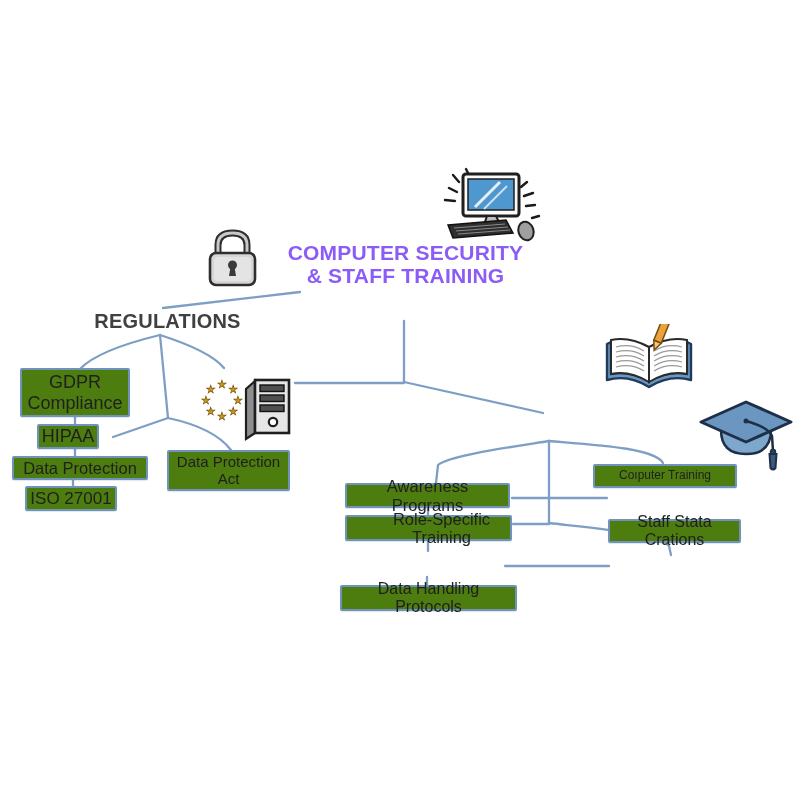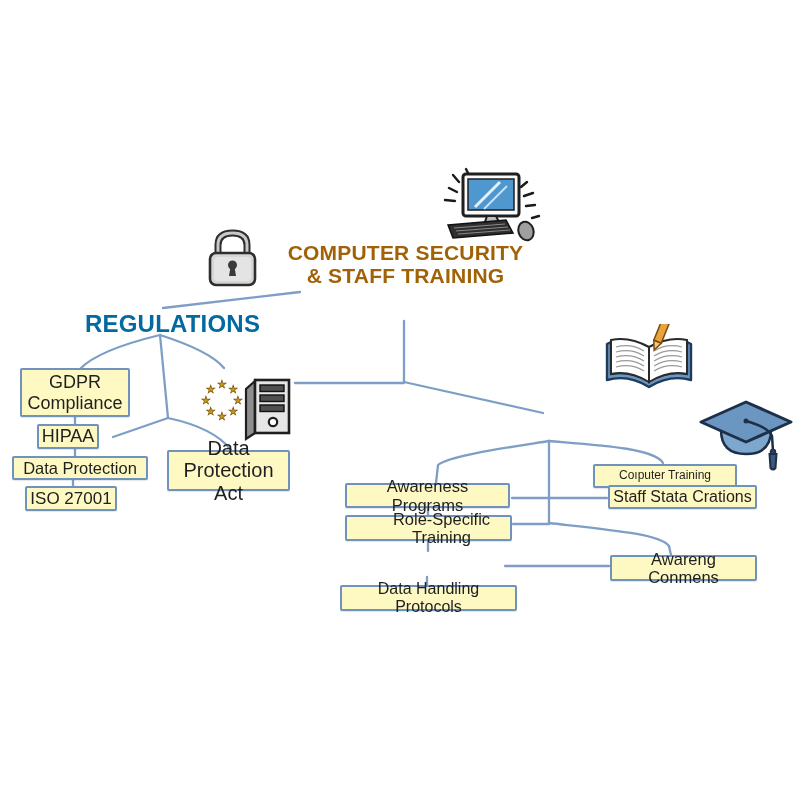--- a/index.html
+++ b/index.html
@@ -5,28 +5,28 @@
   html,body{margin:0;padding:0;background:#ffffff;}
   .canvas{
     position:relative;width:800px;height:800px;background:#ffffff;overflow:hidden;
     font-family:"Liberation Sans", sans-serif;color:#1b1b1b;
   }
   svg.connectors{position:absolute;left:0;top:0;z-index:1;}
   .icon{position:absolute;z-index:2;}
   .title{
     position:absolute;left:268px;top:241px;width:275px;z-index:3;
     text-align:center;font-weight:bold;font-size:21px;line-height:23px;
-    color:#a16207;letter-spacing:.2px;
+    color:#8b5cf6;letter-spacing:.2px;
   }
   .branch-label{
     position:absolute;z-index:3;text-align:center;font-weight:bold;
-    font-size:24px;color:#0369a1;letter-spacing:.2px;
+    font-size:20px;color:#404040;letter-spacing:.2px;
   }
   .node{
-    position:absolute;z-index:3;background:#fef9c3;
+    position:absolute;z-index:3;background:#4d7c0f;
     border:2px solid #6f93bd;border-radius:2px;
     display:flex;align-items:center;justify-content:center;
     text-align:center;line-height:1.12;color:#1f1f1f;
     box-shadow:0 1px 1px rgba(90,110,140,.18);
     box-sizing:border-box;padding:1px 2px;
   }
 </style>
 </head>
 <body>
 
@@ -63,28 +63,27 @@
     <div>COMPUTER SECURITY</div>
     <div>&amp; STAFF TRAINING</div>
   </div>
 
   <div class="branch-label" style="left:85px;top:310px;width:165px;">REGULATIONS</div>
 
   <div class="node" style="left:20px;top:368px;width:110px;height:49px;font-size:18px;">GDPR Compliance</div>
   <div class="node" style="left:37px;top:424px;width:62px;height:25px;font-size:18px;">HIPAA</div>
   <div class="node" style="left:12px;top:456px;width:136px;height:24px;font-size:16.5px;">Data Protection</div>
   <div class="node" style="left:25px;top:486px;width:92px;height:25px;font-size:17px;">ISO 27001</div>
-  <div class="node" style="left:167px;top:450px;width:123px;height:41px;font-size:20px;">Data Protection Act</div>
+  <div class="node" style="left:167px;top:450px;width:123px;height:41px;font-size:15px;">Data Protection Act</div>
 
   <div class="node" style="left:345px;top:483px;width:165px;height:25px;font-size:16.5px;">Awareness Programs</div>
   <div class="node" style="left:345px;top:515px;width:167px;height:26px;font-size:16.5px;padding-left:28px;">Role-Specific Training</div>
   <div class="node" style="left:340px;top:585px;width:177px;height:26px;font-size:16px;">Data Handling Protocols</div>
   <div class="node" style="left:593px;top:464px;width:144px;height:24px;font-size:12px;text-align:center;">Coıputer Training</div>
-  <div class="node" style="left:608px;top:485px;width:149px;height:24px;font-size:16px;">Staff Stata Crations</div>
-  <div class="node" style="left:610px;top:555px;width:147px;height:26px;font-size:16.5px;">Awareng Conmens</div>
+  <div class="node" style="left:608px;top:519px;width:133px;height:24px;font-size:16px;">Staff Stata Crations</div>
 
   <svg class="icon" style="left:200px;top:227px;" width="65" height="62" viewBox="0 0 65 62">
     <path d="M18 30 V18 Q18 6 32.5 6 Q47 6 47 18 V30" fill="none" stroke="#2e2e2e" stroke-width="7"></path>
     <path d="M18 30 V18 Q18 6 32.5 6 Q47 6 47 18 V30" fill="none" stroke="#c9c9c9" stroke-width="3"></path>
     <rect x="10" y="26" width="45" height="32" rx="6" fill="#d6d6d6" stroke="#2e2e2e" stroke-width="2.6"></rect>
     <rect x="14" y="30" width="37" height="24" rx="4" fill="#e4e4e4"></rect>
     <circle cx="32.5" cy="38" r="4.5" fill="#3a3a3a"></circle>
     <path d="M30.5 40 L29 49 L36 49 L34.5 40 Z" fill="#3a3a3a"></path>
   </svg>
 

